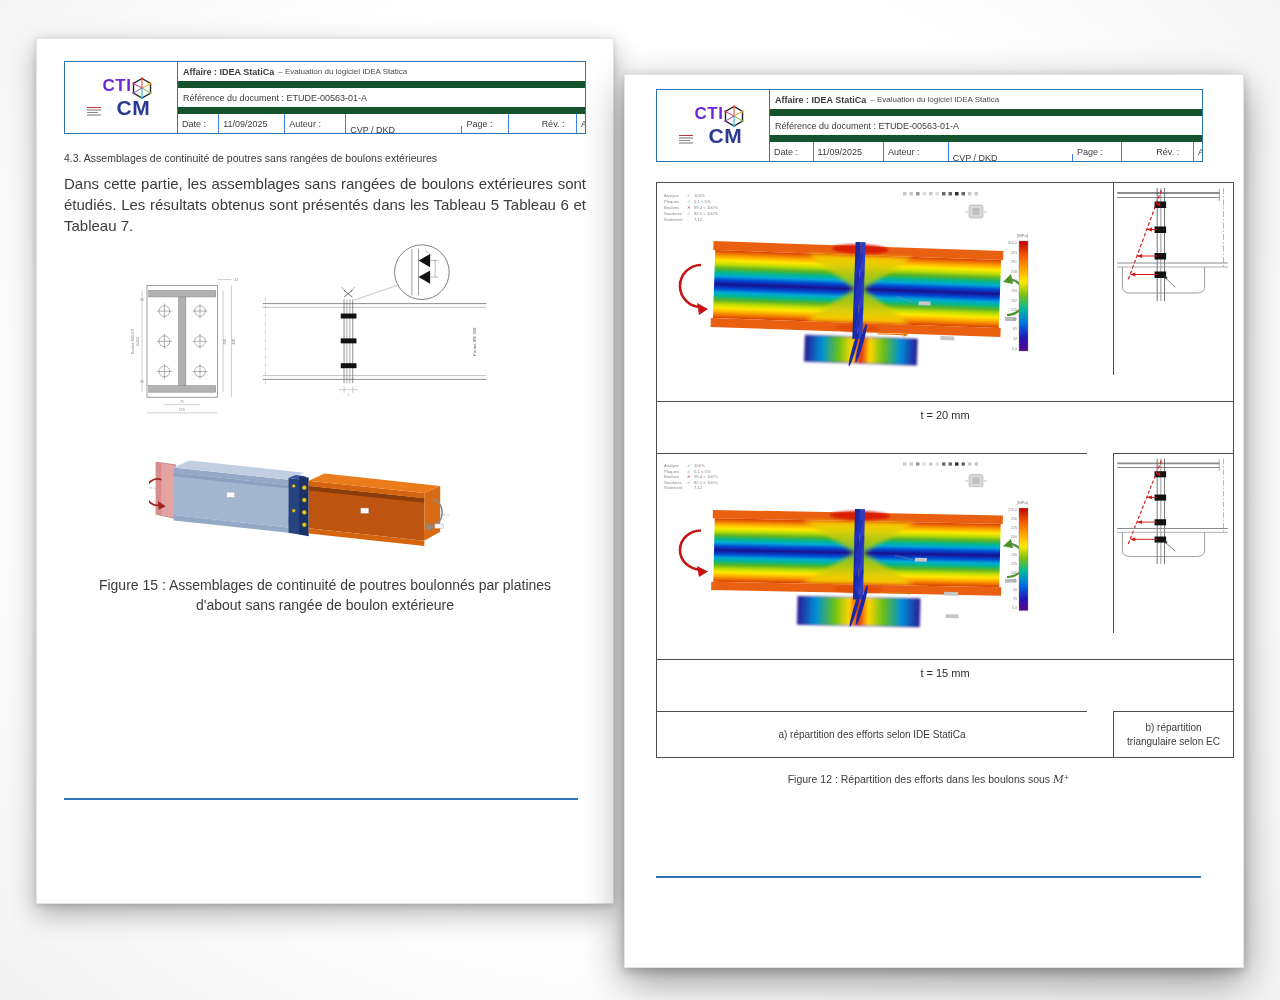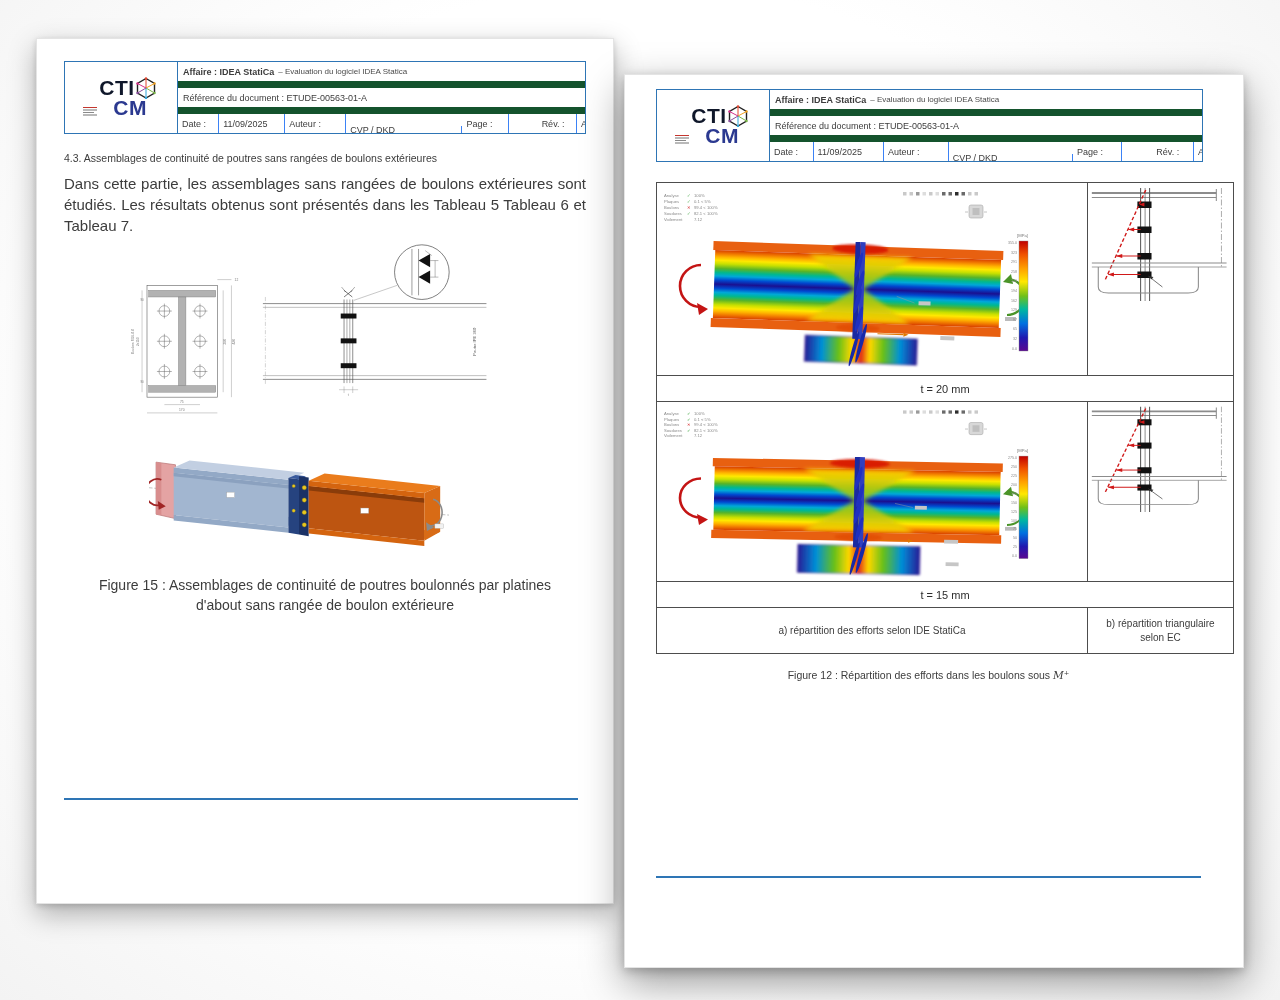--- a/index.html
+++ b/index.html
@@ -12,21 +12,21 @@
   .page-left{left:36px;top:38px;width:576px;height:864px;
     box-shadow:0 10px 26px rgba(0,0,0,.30), 0 2px 6px rgba(0,0,0,.15);}
   .page-right{left:624px;top:74px;width:618px;height:892px;
     box-shadow:0 14px 38px rgba(0,0,0,.40), 0 3px 10px rgba(0,0,0,.22);}
 
   
   .doc-header{display:flex;border:1px solid #2e75b5;background:#fff;}
   .logo-box{width:112px;border-right:1px solid #2e75b5;display:flex;align-items:center;justify-content:center;position:relative;}
   .logo-inner{position:relative;padding:2px 0 2px 14px;}
   .logo-r1{display:flex;align-items:flex-start;line-height:1;}
-  .cti{font-weight:bold;font-size:21px;letter-spacing:.5px;color:#0f172a;}
+  .cti{font-weight:bold;font-size:17px;letter-spacing:.5px;color:#6d28d9;}
   .cm{font-weight:bold;font-size:21px;letter-spacing:.5px;color:#2b3990;margin-left:14px;line-height:.9;}
   .logo-tag{position:absolute;left:-2px;bottom:3px;width:14px;}
   .logo-tag i{display:block;height:1.6px;margin:1px 0;background:#b9b9b9;}
   .logo-tag i:nth-child(1){background:#c4372f;}
   .logo-tag i:nth-child(3){background:#8a8a8a;width:11px;}
   .head-rows{flex:1;display:flex;flex-direction:column;font-size:9px;}
   .h-row{border-bottom:7px solid #14532d;display:flex;align-items:center;padding:0 5px;height:19px;}
   .h-row:last-child{border-bottom:none;padding:0;}
   .h-bold{font-weight:bold;}
   .h-dim{font-size:8px;color:#4a4a4a;margin-left:4px;}
@@ -41,21 +41,21 @@
   .lp-heading{margin:18px 27px 0 27px;font-size:10.5px;font-weight:normal;}
   .lp-para{margin:9px 27px 0 27px;font-size:15px;line-height:1.4;text-align:justify;}
   .lp-drawing{margin:8px 0 0 84px;width:408px;height:178px;}
   .lp-render{margin:12px 0 0 112px;width:300px;height:126px;}
   .lp-caption{margin:16px auto 0 auto;width:490px;font-size:14px;text-align:center;line-height:1.4;}
   .lp-footline{position:absolute;left:27px;top:759px;width:514px;border-top:2px solid #2e75b5;}
 
   
   .rp-header{margin:14px 0 0 31px;width:545px;}
   .fig-grid{margin:20px 0 0 31px;width:578px;border:1.5px solid #4d4d4d;
-    display:grid;grid-template-columns:430px 1fr;grid-template-rows:192px 26px 180px 26px 46px;box-sizing:border-box;}
+    display:grid;grid-template-columns:430px 1fr;grid-template-rows:192px 26px 180px 26px 46px;box-sizing:border-box;gap:26px;}
   .fg-cell{position:relative;overflow:hidden;background:#fff;}
   .bl{border-left:1px solid #4d4d4d;}
   .bt{border-top:1px solid #4d4d4d;}
   .span2{grid-column:1/3;}
   .fg-caption{display:flex;align-items:center;justify-content:center;font-size:11px;color:#2d2d2d;}
   .fg-ab{display:flex;align-items:center;justify-content:center;font-size:10px;text-align:center;line-height:1.35;padding:2px 8px;}
   .rp-caption{margin:15px 0 0 31px;width:545px;text-align:center;font-size:10.5px;}
   .rp-caption .msym{font-family:"DejaVu Serif", serif;font-style:italic;}
   .rp-footline{position:absolute;left:31px;top:801px;width:545px;border-top:2px solid #2e75b5;}
   svg{display:block;}

